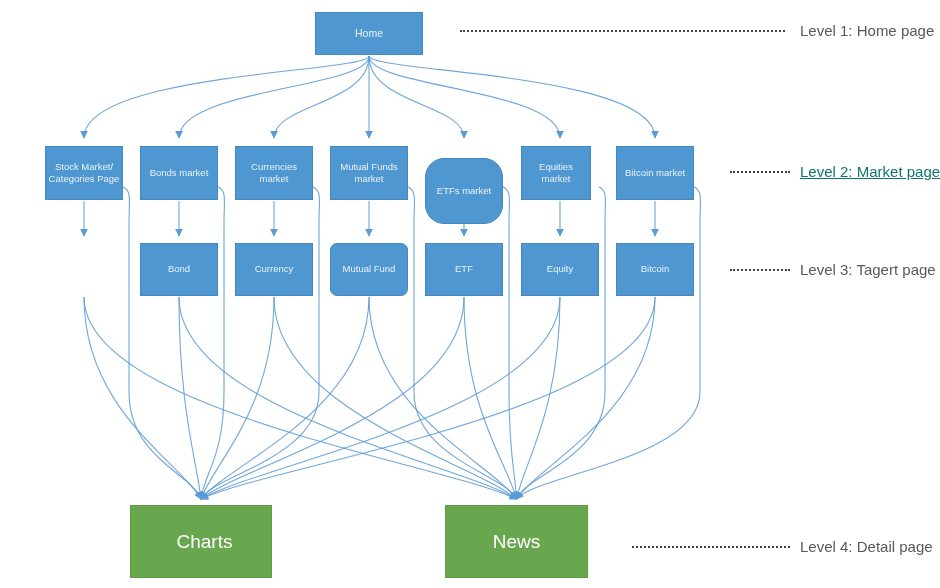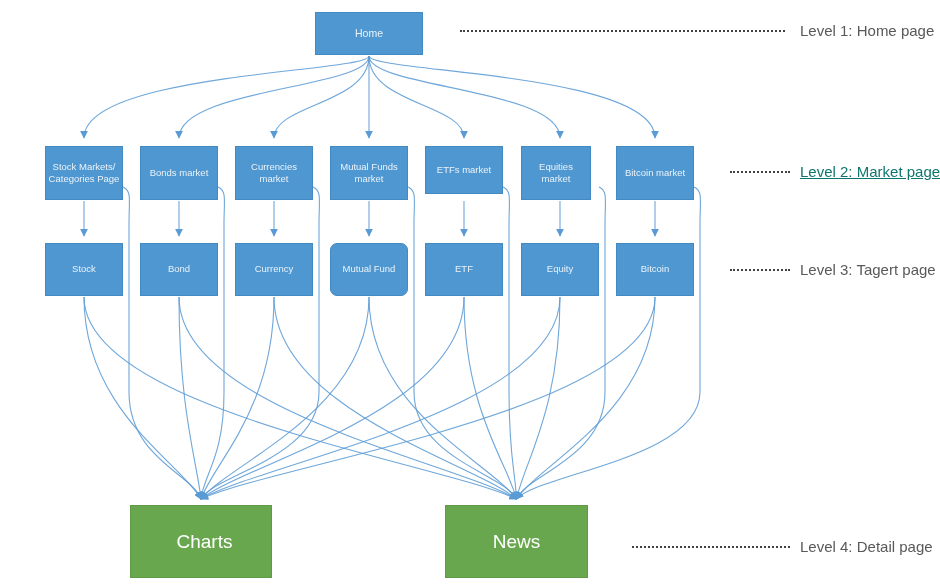--- a/index.html
+++ b/index.html
@@ -72,29 +72,28 @@
       <path d="M183 187 C192 191, 189 200, 189 224 L189 392 C189 458, 168.8 474, 166 499" fill="none" stroke="#5B9BD5" stroke-width="1.1" stroke-opacity="0.88" marker-end="url(#arw)"></path>
       <path d="M278 187 C287 191, 284 200, 284 224 L284 392 C284 458, 180.2 474, 166 499" fill="none" stroke="#5B9BD5" stroke-width="1.1" stroke-opacity="0.88" marker-end="url(#arw)"></path>
       <path d="M373 187 C382 191, 379 200, 379 224 L379 392 C379 458, 469.2 474, 481.5 499" fill="none" stroke="#5B9BD5" stroke-width="1.1" stroke-opacity="0.88" marker-end="url(#arw)"></path>
       <path d="M468 187 C477 191, 474 200, 474 224 L474 392 C474 458, 480.6 474, 481.5 499" fill="none" stroke="#5B9BD5" stroke-width="1.1" stroke-opacity="0.88" marker-end="url(#arw)"></path>
       <path d="M564 187 C573 191, 570 200, 570 224 L570 392 C570 458, 492.1 474, 481.5 499" fill="none" stroke="#5B9BD5" stroke-width="1.1" stroke-opacity="0.88" marker-end="url(#arw)"></path>
       <path d="M659 187 C668 191, 665 200, 665 224 L665 392 C665 458, 503.5 474, 481.5 499" fill="none" stroke="#5B9BD5" stroke-width="1.1" stroke-opacity="0.88" marker-end="url(#arw)"></path>
     </svg>
 
   <div class="node blue home-node" style="left: 280px; top: 12px; width: 108px; height: 43px;">Home</div>
 
-  <div class="node blue l2" style="left: 10px; top: 146px; width: 78px; height: 54px;">Stock Markets/ Categories Page</div>
+  <div class="node blue l2" style="left: 10px; top: 146px; width: 78px; height: 54px;">Stock Market/ Categories Page</div>
   <div class="node blue l2" style="left: 105px; top: 146px; width: 78px; height: 54px;">Bonds market</div>
   <div class="node blue l2" style="left: 200px; top: 146px; width: 78px; height: 54px;">Currencies market</div>
   <div class="node blue l2" style="left: 295px; top: 146px; width: 78px; height: 54px;">Mutual Funds market</div>
-  <div class="node blue l2" style="left: 390px; top: 146px; width: 78px; height: 48px;">ETFs market</div>
+  <div class="node blue l2" style="left: 390px; top: 158px; width: 78px; height: 66px; border-radius: 19px;">ETFs market</div>
   <div class="node blue l2" style="left: 486px; top: 146px; width: 70px; height: 54px;">Equities market</div>
   <div class="node blue l2" style="left: 581px; top: 146px; width: 78px; height: 54px;">Bitcoin market</div>
 
-  <div class="node blue l3" style="left: 10px; top: 243px; width: 78px; height: 53px;">Stock</div>
   <div class="node blue l3" style="left: 105px; top: 243px; width: 78px; height: 53px; text-align: right;">Bond</div>
   <div class="node blue l3" style="left: 200px; top: 243px; width: 78px; height: 53px;">Currency</div>
   <div class="node blue l3" style="left: 295px; top: 243px; width: 78px; height: 53px; border-radius: 7px;">Mutual Fund</div>
   <div class="node blue l3" style="left: 390px; top: 243px; width: 78px; height: 53px;">ETF</div>
   <div class="node blue l3" style="left: 486px; top: 243px; width: 78px; height: 53px;">Equity</div>
   <div class="node blue l3" style="left: 581px; top: 243px; width: 78px; height: 53px;">Bitcoin</div>
 
   <div class="node green g4" style="left: 95px; top: 505px; width: 142px; height: 73px; padding-left: 7px;">Charts</div>
   <div class="node green g4" style="left: 410px; top: 505px; width: 143px; height: 73px;">News</div>
 

